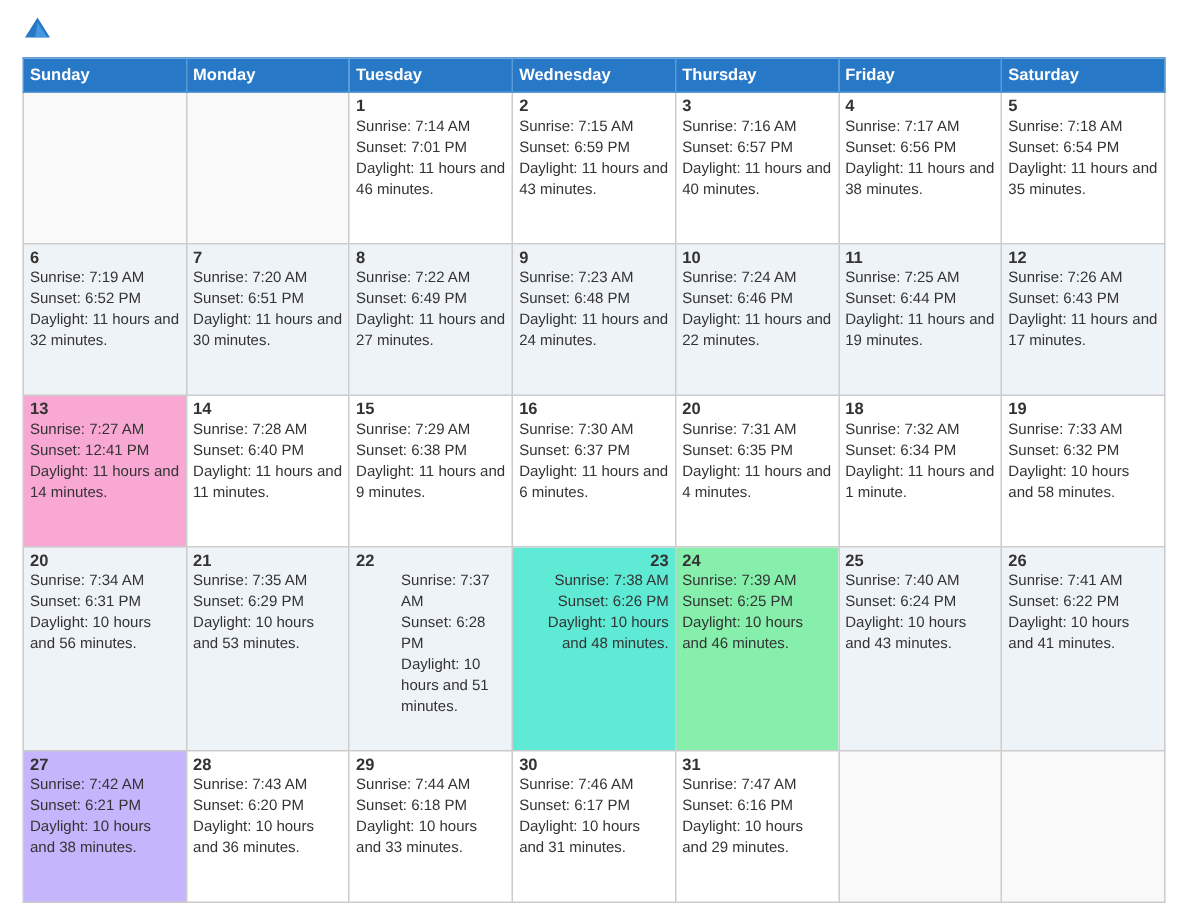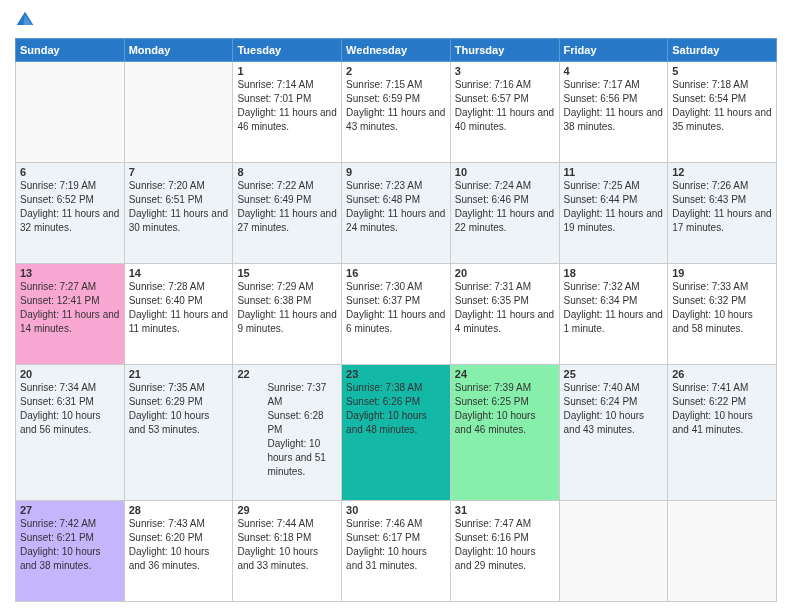--- a/index.html
+++ b/index.html
@@ -270,21 +270,21 @@
             <div class="day-info" style="white-space: pre-line;">Sunrise: 7:35 AM
 Sunset: 6:29 PM
 Daylight: 10 hours and 53 minutes.</div>
           </td>
           <td style="background: rgb(238, 243, 248);">
             <span class="day-num">22</span>
             <div class="day-info" style="white-space: pre-line; margin-left: 30px;">Sunrise: 7:37 AM
 Sunset: 6:28 PM
 Daylight: 10 hours and 51 minutes.</div>
           </td>
-          <td style="background: #14b8a6;">
+          <td style="background: #5eead4; text-align: right;">
             <span class="day-num">23</span>
             <div class="day-info" style="white-space: pre-line;">Sunrise: 7:38 AM
 Sunset: 6:26 PM
 Daylight: 10 hours and 48 minutes.</div>
           </td>
           <td style="background: #86efac;">
             <span class="day-num">24</span>
             <div class="day-info" style="white-space: pre-line;">Sunrise: 7:39 AM
 Sunset: 6:25 PM
 Daylight: 10 hours and 46 minutes.</div>

